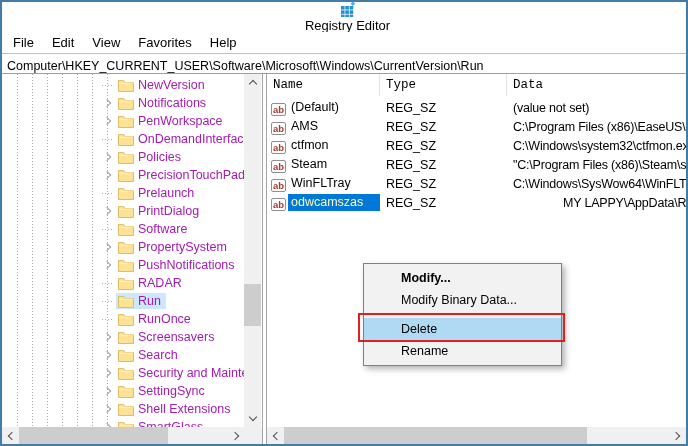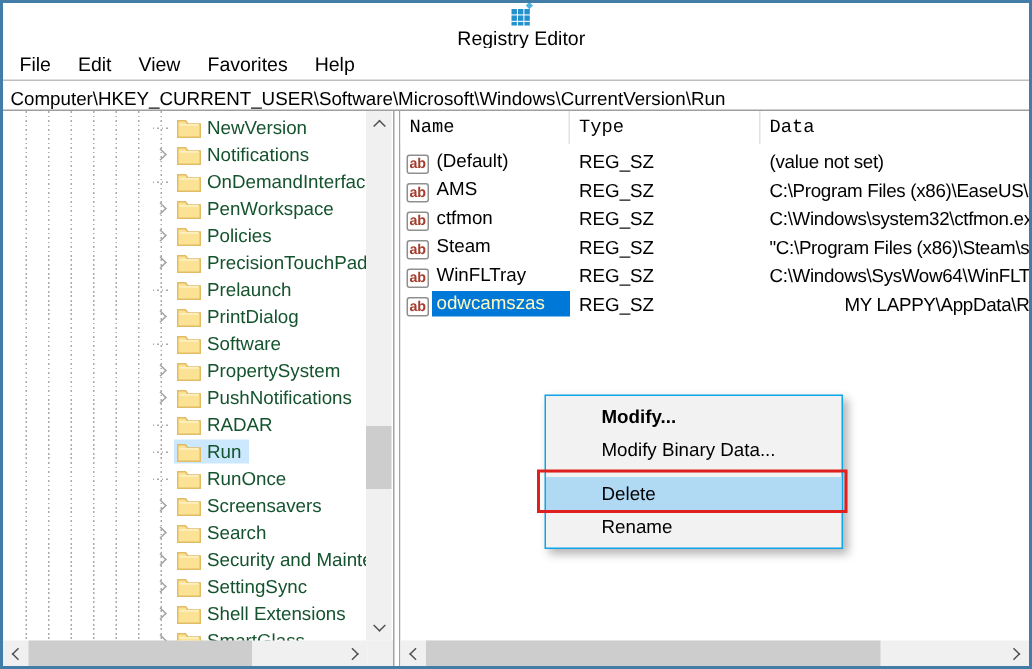--- a/index.html
+++ b/index.html
@@ -30,21 +30,21 @@
   #tree-rows{position:absolute;left:0;top:2px;width:242px;height:351px;overflow:hidden;z-index:1;}
   .trow{height:18px;display:flex;align-items:center;padding-left:97px;white-space:nowrap;}
   .exp{width:17px;height:16px;display:flex;align-items:center;justify-content:center;flex:0 0 auto;}
   .chev{width:5px;height:5px;border-right:1.4px solid #a2a2a2;border-bottom:1.4px solid #a2a2a2;
     transform:rotate(-45deg);margin-right:2px;}
   .stub{width:11px;height:1px;
     background-image:repeating-linear-gradient(to right,#a9a9a9 0 1px,transparent 1px 3px);}
   .tsel{display:flex;align-items:center;padding:1px 5px 1px 2px;}
   .trow.sel .tsel{background:#cce8ff;}
   .tfolder{margin-right:4px;flex:0 0 auto;}
-  .tlabel{font-size:12.5px;color:#14532d;}
+  .tlabel{font-size:12.5px;color:#a21caf;}
   
   .sb{background:#f0f0f0;position:absolute;}
   .sb-btn{position:absolute;width:17px;height:17px;display:flex;align-items:center;justify-content:center;}
   .sb-ch{width:5px;height:5px;border-right:1.3px solid #505050;border-bottom:1.3px solid #505050;}
   .sb-ch.up{transform:rotate(-135deg);margin-top:3px;}
   .sb-ch.down{transform:rotate(45deg);margin-bottom:3px;}
   .sb-ch.left{transform:rotate(135deg);margin-left:3px;}
   .sb-ch.right{transform:rotate(-45deg);margin-right:3px;}
   .thumb{position:absolute;background:#cdcdcd;}
   .tree-v{left:242px;top:0;width:17px;height:353px;}
@@ -163,40 +163,40 @@
             <span class="tsel">
               <svg class="tfolder" width="16" height="13" viewBox="0 0 16 13">
                 <path d="M0.5 1.5 h5.2 l1.6 2.2 h8.2 v8.8 h-15 z" fill="#fbe294" stroke="#e2bb65" stroke-width="1"></path>
                 <path d="M1.5 4.3 h13" stroke="#fdf0c0" stroke-width="1.2" fill="none"></path>
               </svg>
               <span class="tlabel">Notifications</span>
             </span>
           </div>
           <div class="trow">
             <span class="exp">
+              <span class="chev"></span>
+            </span>
+            <span class="tsel">
+              <svg class="tfolder" width="16" height="13" viewBox="0 0 16 13">
+                <path d="M0.5 1.5 h5.2 l1.6 2.2 h8.2 v8.8 h-15 z" fill="#fbe294" stroke="#e2bb65" stroke-width="1"></path>
+                <path d="M1.5 4.3 h13" stroke="#fdf0c0" stroke-width="1.2" fill="none"></path>
+              </svg>
+              <span class="tlabel">PenWorkspace</span>
+            </span>
+          </div>
+          <div class="trow">
+            <span class="exp">
               <span class="stub"></span>
             </span>
             <span class="tsel">
               <svg class="tfolder" width="16" height="13" viewBox="0 0 16 13">
                 <path d="M0.5 1.5 h5.2 l1.6 2.2 h8.2 v8.8 h-15 z" fill="#fbe294" stroke="#e2bb65" stroke-width="1"></path>
                 <path d="M1.5 4.3 h13" stroke="#fdf0c0" stroke-width="1.2" fill="none"></path>
               </svg>
               <span class="tlabel">OnDemandInterfac</span>
-            </span>
-          </div>
-          <div class="trow">
-            <span class="exp">
-              <span class="chev"></span>
-            </span>
-            <span class="tsel">
-              <svg class="tfolder" width="16" height="13" viewBox="0 0 16 13">
-                <path d="M0.5 1.5 h5.2 l1.6 2.2 h8.2 v8.8 h-15 z" fill="#fbe294" stroke="#e2bb65" stroke-width="1"></path>
-                <path d="M1.5 4.3 h13" stroke="#fdf0c0" stroke-width="1.2" fill="none"></path>
-              </svg>
-              <span class="tlabel">PenWorkspace</span>
             </span>
           </div>
           <div class="trow">
             <span class="exp">
               <span class="chev"></span>
             </span>
             <span class="tsel">
               <svg class="tfolder" width="16" height="13" viewBox="0 0 16 13">
                 <path d="M0.5 1.5 h5.2 l1.6 2.2 h8.2 v8.8 h-15 z" fill="#fbe294" stroke="#e2bb65" stroke-width="1"></path>
                 <path d="M1.5 4.3 h13" stroke="#fdf0c0" stroke-width="1.2" fill="none"></path>

